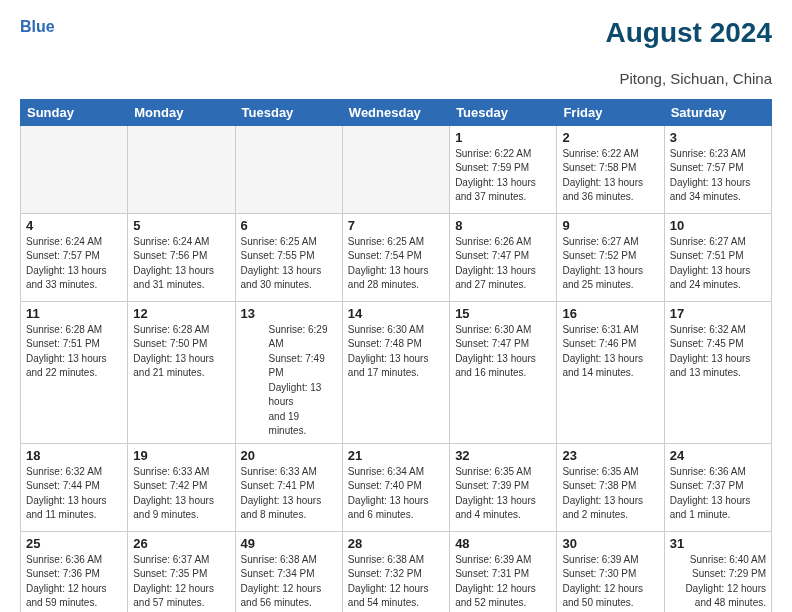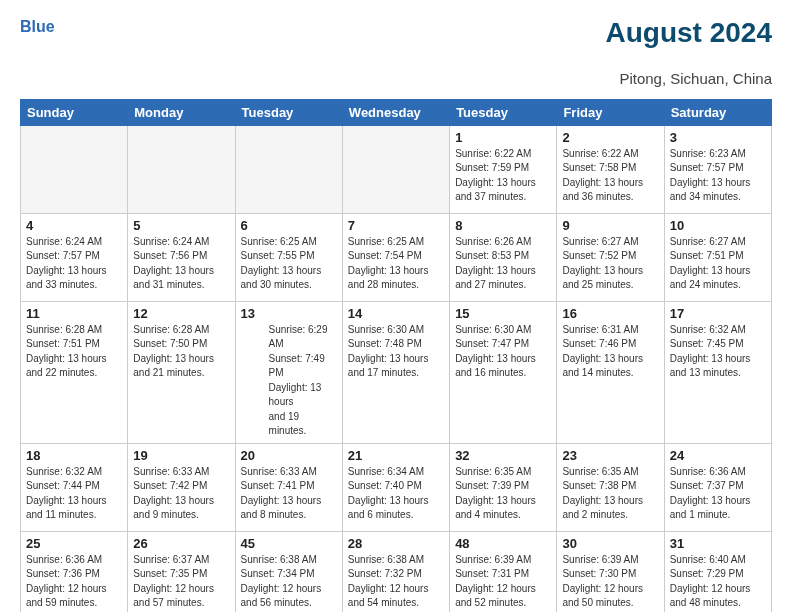--- a/index.html
+++ b/index.html
@@ -180,21 +180,21 @@
           <td>
             <span class="day-num">7</span>
             <div class="day-detail" style="white-space: pre-line;">Sunrise: 6:25 AM
 Sunset: 7:54 PM
 Daylight: 13 hours
 and 28 minutes.</div>
           </td>
           <td>
             <span class="day-num">8</span>
             <div class="day-detail" style="white-space: pre-line;">Sunrise: 6:26 AM
-Sunset: 8:53 PM
+Sunset: 7:47 PM
 Daylight: 13 hours
 and 27 minutes.</div>
           </td>
           <td>
             <span class="day-num">9</span>
             <div class="day-detail" style="white-space: pre-line;">Sunrise: 6:27 AM
 Sunset: 7:52 PM
 Daylight: 13 hours
 and 25 minutes.</div>
           </td>
@@ -317,21 +317,21 @@
 and 59 minutes.</div>
           </td>
           <td>
             <span class="day-num">26</span>
             <div class="day-detail" style="white-space: pre-line;">Sunrise: 6:37 AM
 Sunset: 7:35 PM
 Daylight: 12 hours
 and 57 minutes.</div>
           </td>
           <td>
-            <span class="day-num">45</span>
+            <span class="day-num">49</span>
             <div class="day-detail" style="white-space: pre-line;">Sunrise: 6:38 AM
 Sunset: 7:34 PM
 Daylight: 12 hours
 and 56 minutes.</div>
           </td>
           <td>
             <span class="day-num">28</span>
             <div class="day-detail" style="white-space: pre-line;">Sunrise: 6:38 AM
 Sunset: 7:32 PM
 Daylight: 12 hours
@@ -346,21 +346,21 @@
           </td>
           <td>
             <span class="day-num">30</span>
             <div class="day-detail" style="white-space: pre-line;">Sunrise: 6:39 AM
 Sunset: 7:30 PM
 Daylight: 12 hours
 and 50 minutes.</div>
           </td>
           <td>
             <span class="day-num">31</span>
-            <div class="day-detail" style="white-space: pre-line;">Sunrise: 6:40 AM
+            <div class="day-detail" style="white-space: pre-line; text-align: right;">Sunrise: 6:40 AM
 Sunset: 7:29 PM
 Daylight: 12 hours
 and 48 minutes.</div>
           </td>
         </tr>
       </tbody>
   </table>
 </div>
 
 </body></html>

